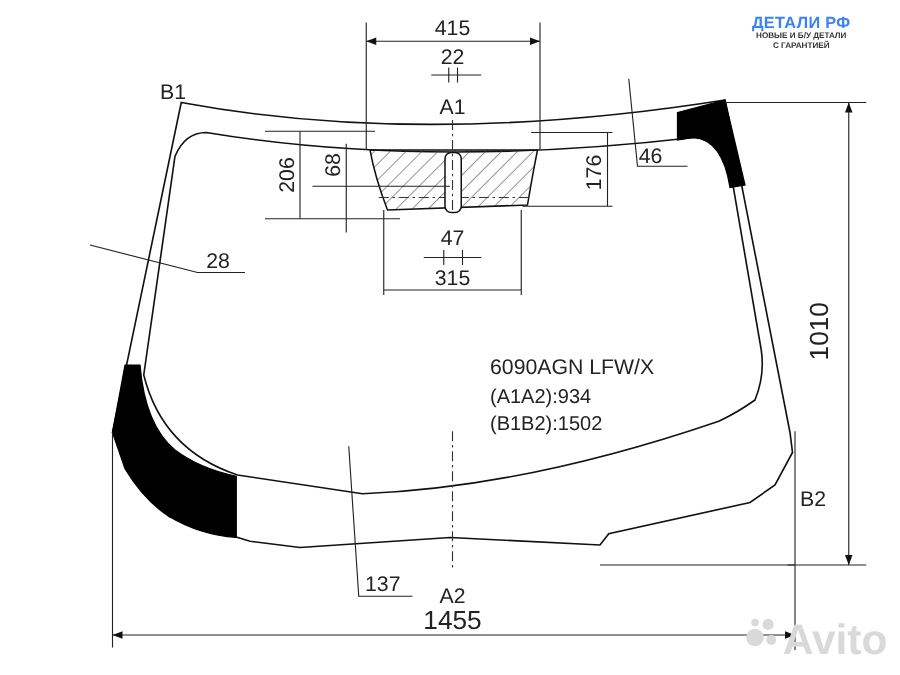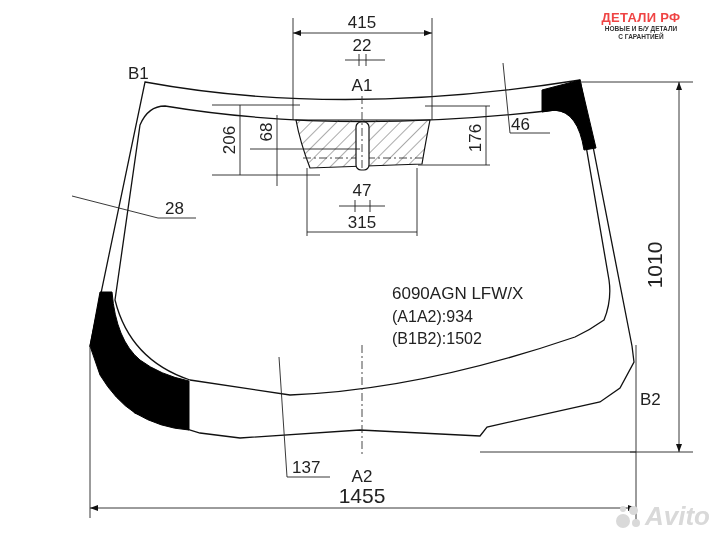--- a/index.html
+++ b/index.html
@@ -7,23 +7,23 @@
   #drawing { position:absolute; left:0; top:0; width:720px; height:540px; }
   .line { fill:none; stroke:#111; stroke-width:1.3; }
   .thin { fill:none; stroke:#222; stroke-width:0.9; }
   .dash { fill:none; stroke:#333; stroke-width:0.9; stroke-dasharray:8 3 2 3; }
   .black { fill:#000; stroke:#000; stroke-width:1; }
   .dim { font-family:"Liberation Sans", sans-serif; font-size:17px; fill:#222; }
   .dim-lg { font-family:"Liberation Sans", sans-serif; font-size:21px; fill:#222; }
   .info { font-family:"Liberation Sans", sans-serif; font-size:16px; fill:#222; }
   .info-lg { font-family:"Liberation Sans", sans-serif; font-size:17px; fill:#222; }
   .logo { position:absolute; right:14px; top:10px; text-align:center; width:130px; }
-  .logo-title { color:#ef4444; font-weight:bold; font-size:13px; letter-spacing:0.3px; }
+  .logo-title { color:#3b82f6; font-weight:bold; font-size:13px; letter-spacing:0.3px; }
   .logo-sub { color:#333; font-size:6.5px; font-weight:bold; line-height:8px; }
-  .watermark { position:absolute; right:10px; bottom:8px; color:#d9d9d9; font-size:26px; font-weight:bold; font-family:"Liberation Sans", sans-serif; display:flex; align-items:center; gap:3px;font-style:italic; }
+  .watermark { position:absolute; right:10px; bottom:8px; color:#d9d9d9; font-size:34px; font-weight:bold; font-family:"Liberation Sans", sans-serif; display:flex; gap:3px; }
   .wm-dots { display:inline-block; width:26px; height:26px; position:relative; }
   .wm-dots span { position:absolute; border-radius:50%; background:#d9d9d9; }
 </style>
 </head>
 <body>
 
 <svg id="drawing" viewBox="0 0 720 540" xmlns="http://www.w3.org/2000/svg">
   <defs>
     <pattern id="hatch" patternUnits="userSpaceOnUse" width="9" height="9" patternTransform="rotate(45)">
       <line x1="0" y1="0" x2="0" y2="9" stroke="#444" stroke-width="0.9"></line>

